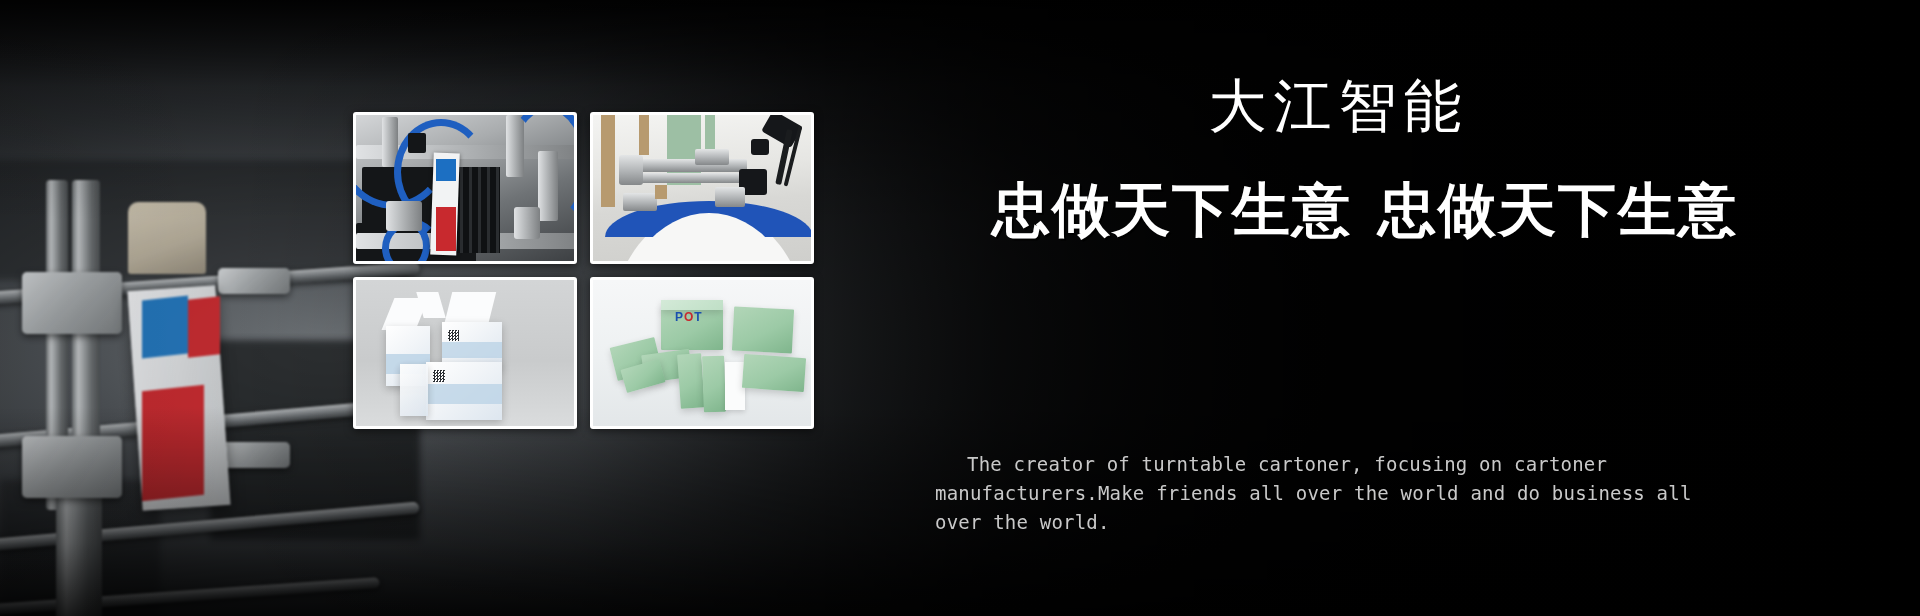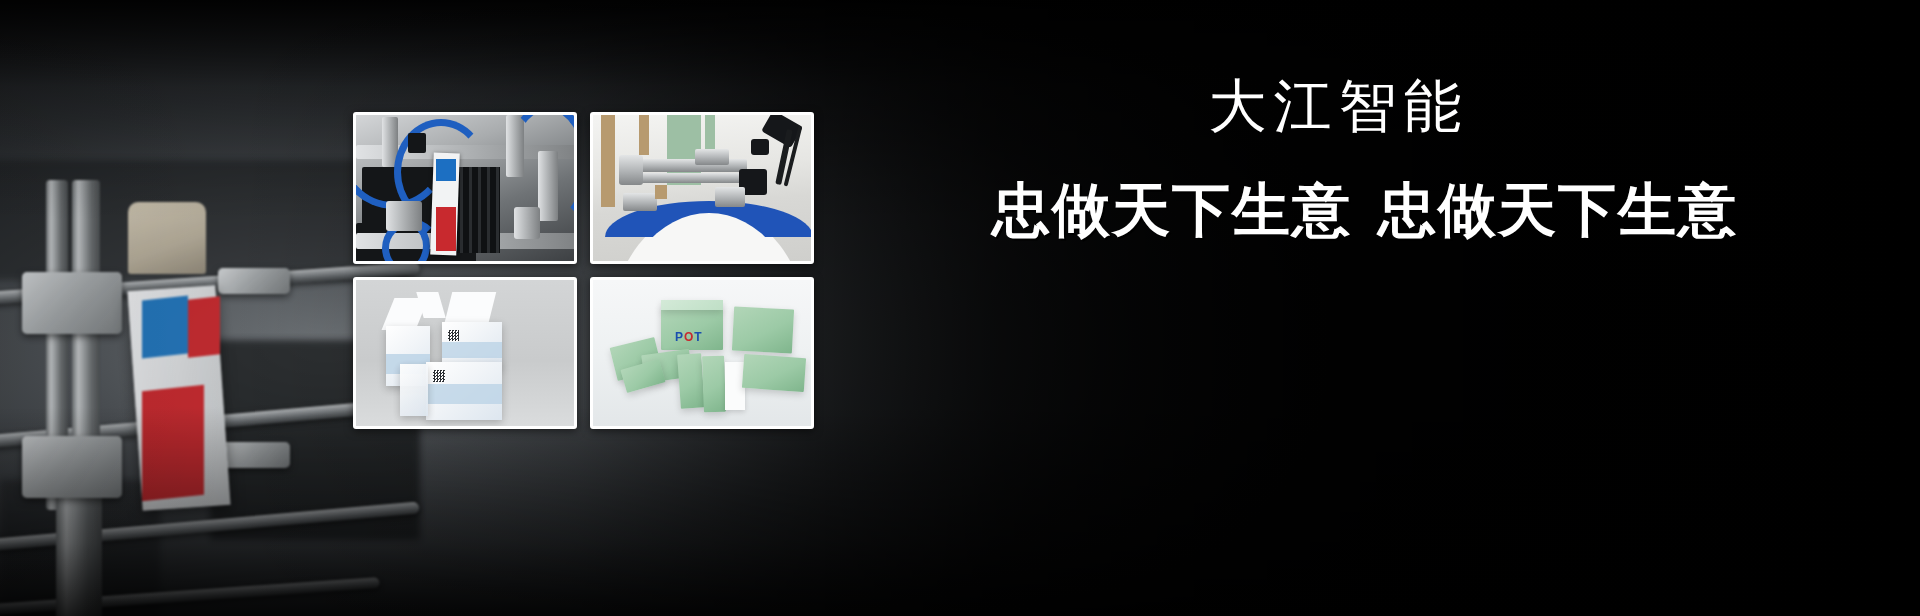--- a/index.html
+++ b/index.html
@@ -362,21 +362,21 @@
         <div class="carton-accent" style="left:70px; top:104px; width:76px; height:20px; opacity:.8;"></div>
         <div class="qr" style="left:77px; top:90px; width:12px; height:12px;"></div>
         <div class="carton" style="left:44px; top:84px; width:28px; height:52px; opacity:.95;"></div>
       </div>
     </div>
 
     <div class="thumb">
       <div class="thumb-inner t4">
         <div class="gbox" style="left:68px; top:26px; width:62px; height:44px;"></div>
         <div class="gbox-pale" style="left:68px; top:20px; width:62px; height:10px;"></div>
-        <div class="pot" style="left:82px; top:30px; color:#1a4fae;margin-top:20px;">P<span style="color:#c8292e;">O</span><span style="color:#1a4fae;">T</span></div>
+        <div class="pot" style="left:82px; top:30px; color:#1a4fae;">P<span style="color:#c8292e;">O</span><span style="color:#1a4fae;">T</span></div>
         <div class="gbox" style="left:140px; top:28px; width:60px; height:44px; transform:rotate(3deg);"></div>
         <div class="gbox" style="left:20px; top:62px; width:46px; height:34px; transform:rotate(-14deg);"></div>
         <div class="gbox" style="left:50px; top:72px; width:48px; height:28px; transform:rotate(-8deg);"></div>
         <div class="gbox" style="left:86px; top:74px; width:24px; height:54px; transform:rotate(-4deg);"></div>
         <div class="gbox" style="left:110px; top:76px; width:22px; height:56px; transform:rotate(-2deg);"></div>
         <div class="wbox" style="left:132px; top:82px; width:20px; height:48px;"></div>
         <div class="gbox" style="left:150px; top:76px; width:62px; height:34px; transform:rotate(4deg);"></div>
         <div class="gbox" style="left:30px; top:84px; width:40px; height:24px; transform:rotate(-16deg);"></div>
       </div>
     </div>
@@ -385,16 +385,17 @@
 
   <div class="text-col">
 
     <div class="brand-title">大江智能</div>
 
     <div class="headline">
       <span>忠做天下生意</span><span class="gap"></span><span>忠做天下生意</span>
     </div>
 
 
+    <div class="english">The creator of turntable cartoner, focusing on cartoner manufacturers.Make friends all over the world and do business all over the world.</div>
 
   </div>
 
 </div>
 
 </body></html>

